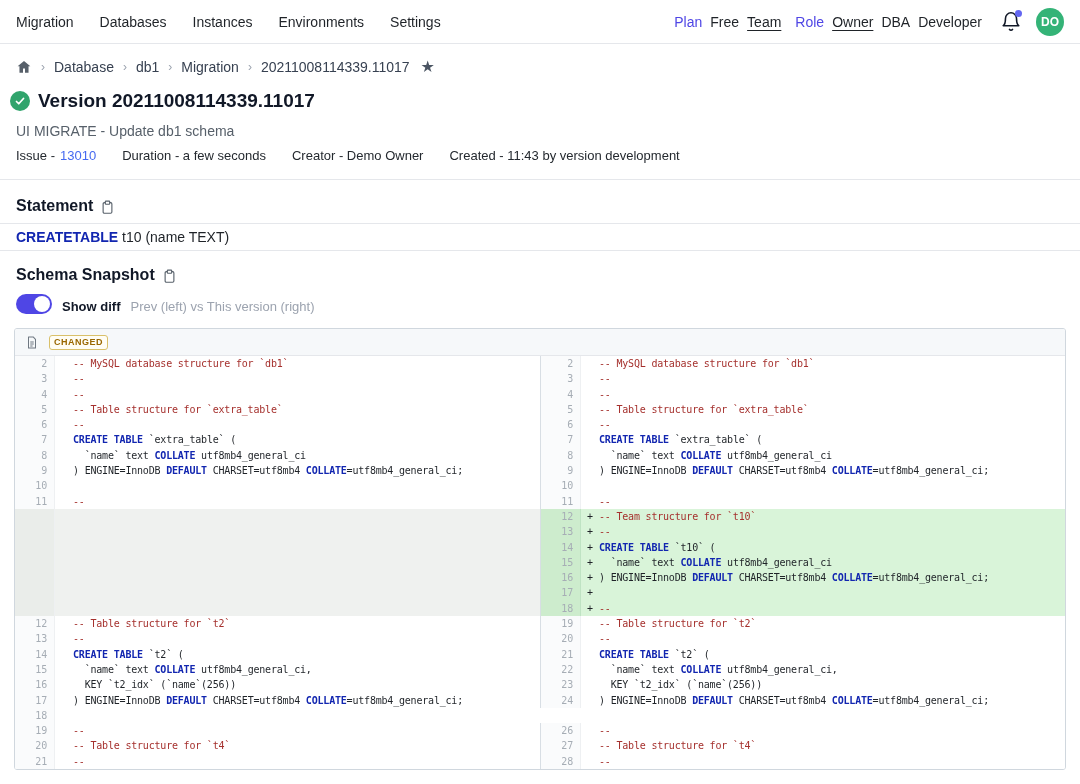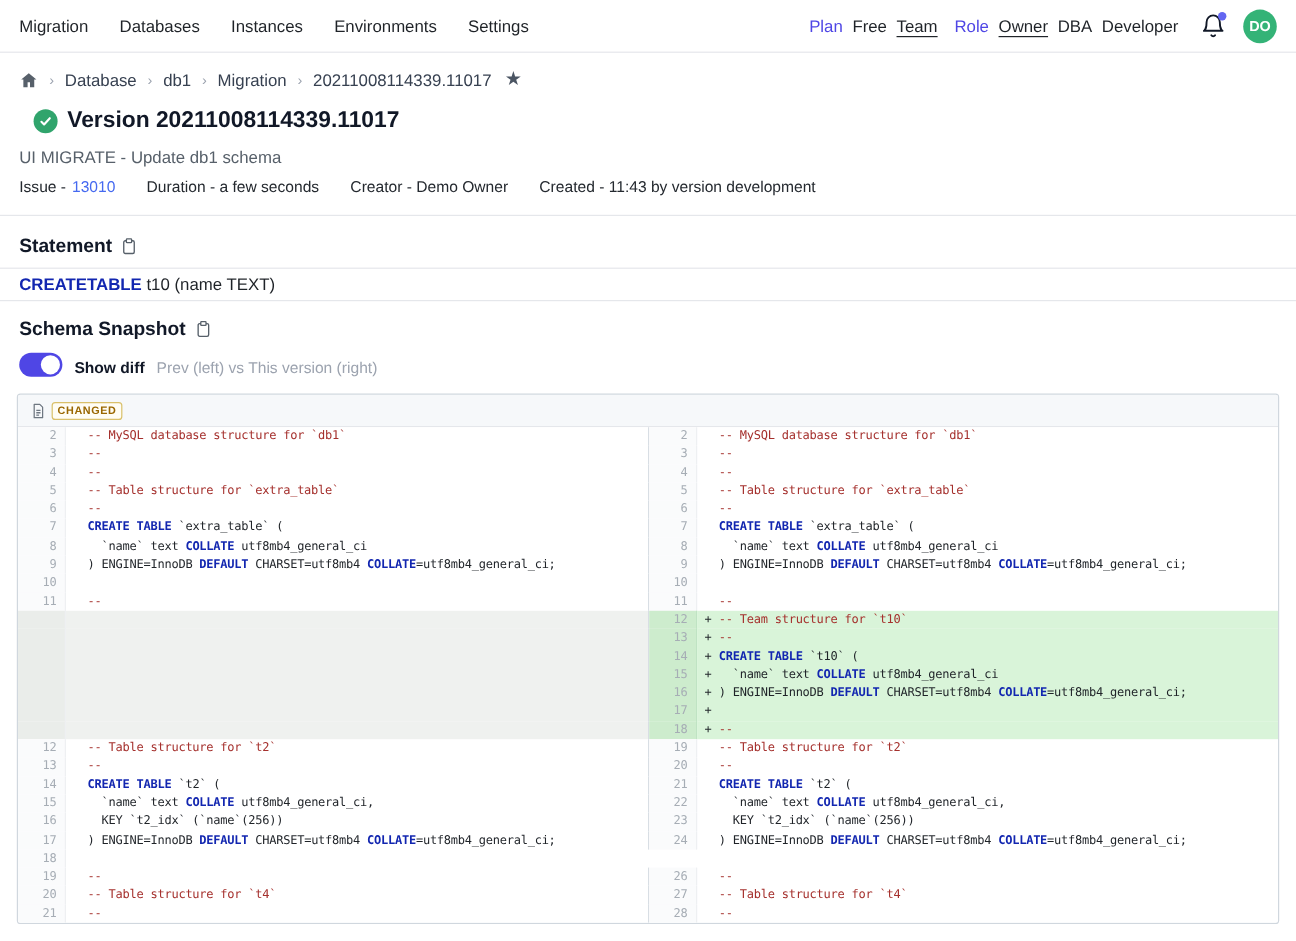--- a/index.html
+++ b/index.html
@@ -23,32 +23,32 @@
             font-size:12px; font-weight:bold; display:flex; align-items:center; justify-content:center;
             cursor:pointer; }
 
   
   .breadcrumb { display:flex; align-items:center; gap:9px; padding:15px 16px 5px; font-size:14px; }
   .crumb { color:#374151; cursor:pointer; }
   .crumb-sep { color:#9ca3af; font-size:12px; }
   .star { color:#4b5563; font-size:16px; line-height:1; cursor:pointer; margin-left:2px; }
 
   
-  .title-row { display:flex; align-items:center; gap:8px; padding:10px 28px 0; }
+  .title-row { display:flex; align-items:center; gap:8px; padding:10px 10px 0; }
   .check-badge { width:20px; height:20px; border-radius:50%; background:var(--check-bg);
                  display:flex; align-items:center; justify-content:center; flex:none; }
   h1 { font-size:19px; font-weight:bold; color:#111827; }
   .subtitle { padding:11px 16px 0; font-size:14px; color:#57606a; }
   .meta-row { display:flex; gap:26px; padding:9px 16px 0; font-size:13px; color:#24292f; }
   .meta-item { display:flex; gap:5px; }
   .link { color:var(--link); cursor:pointer; }
   .hdiv { border:none; border-top:1px solid #e5e7eb; margin-top:16px; }
 
   
-  .section-head { display:flex; align-items:flex-start; gap:7px; padding:17px 16px 0; }
+  .section-head { display:flex; align-items:flex-end; gap:7px; padding:17px 16px 0; }
   .section-head h2 { font-size:16px; font-weight:600; color:#111827; }
   .copy-btn { cursor:pointer; display:flex; align-items:center; }
 
   
   .stmt-code { margin-top:8px; border-top:1px solid #e5e7eb; border-bottom:1px solid #e5e7eb;
                padding:5px 16px; font-size:14px; height:28px; display:flex; align-items:center;
                white-space:pre; }
   .stmt-code .kw { color:var(--kw); font-weight:600; }
 
   
@@ -56,21 +56,21 @@
   .toggle { width:36px; height:20px; border-radius:10px; background:var(--accent); position:relative;
             cursor:pointer; flex:none; }
   .toggle .knob { position:absolute; top:2px; right:2px; width:16px; height:16px; border-radius:50%;
                   background:#fff; }
   .toggle-label { font-size:13px; font-weight:bold; color:#111827; }
   .toggle-hint { font-size:13px; color:#9ca3af; }
 
   
   .panel { margin:14px 14px 0; border:1px solid #d0d7de; border-radius:3px; overflow:hidden; }
   .panel-head { height:27px; background:#f6f8fa; border-bottom:1px solid #e5e7eb;
-                display:flex; align-items:center; gap:4px; padding:0 10px; }
+                display:flex; align-items:center; gap:10px; padding:0 10px; }
   .badge { font-size:9px; letter-spacing:.5px; color:var(--badge); border:1px solid #d9c06a;
            background:#fffdf4; border-radius:3px; padding:1px 4px 2px; font-weight:bold; }
   .diff-body { background:#fff; }
   .diff-row { display:flex; height:15.3px; line-height:15.3px;
               font-family:"DejaVu Sans Mono", monospace; font-size:10px; letter-spacing:-0.2px; }
   .side { width:50%; display:flex; min-width:0; }
   .side.right { border-left:1px solid #d8dee4; }
   .gut { width:40px; flex:none; text-align:right; padding-right:7px; color:#a6adb5;
          background:#fafbfc; border-right:1px solid #eef0f2; }
   .codecell { flex:1; min-width:0; white-space:pre; overflow:hidden; padding-left:6px; }

